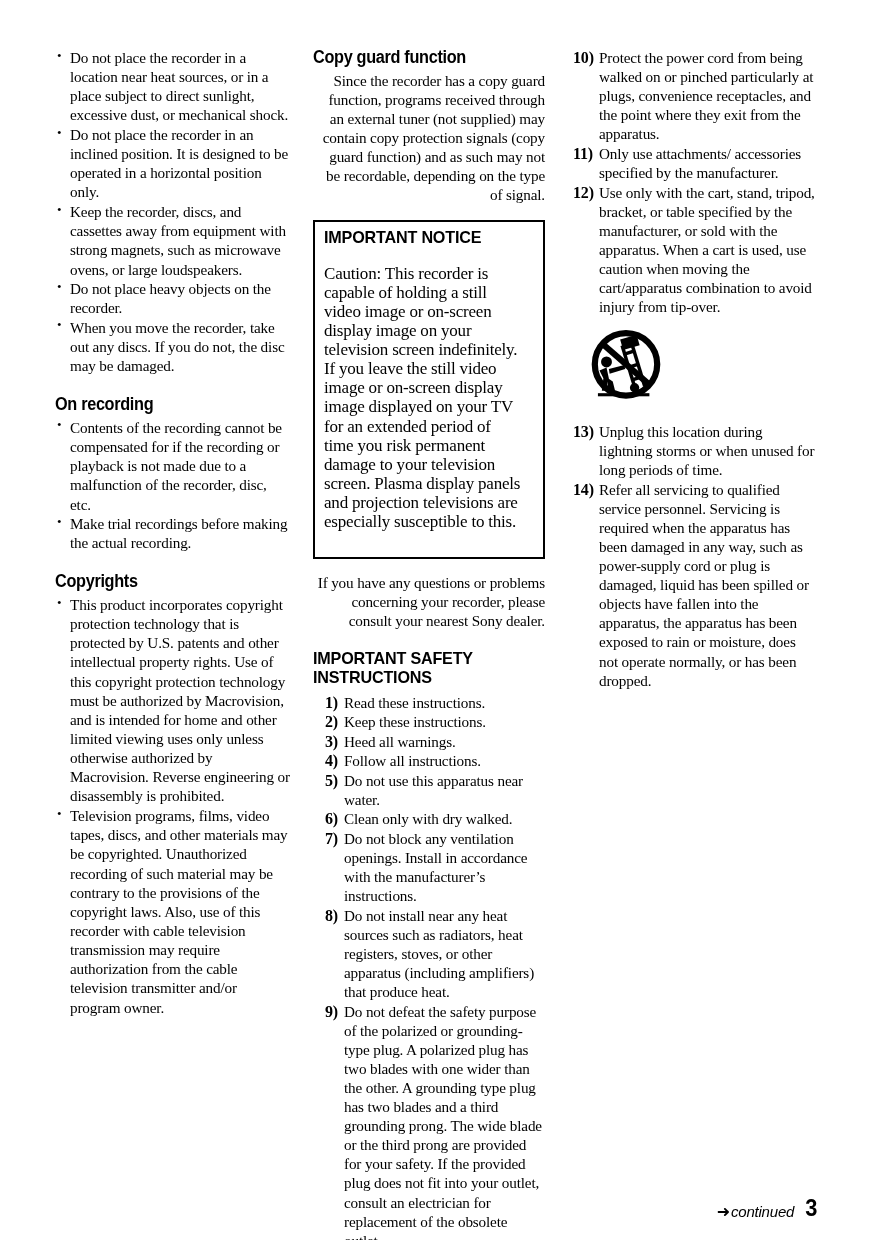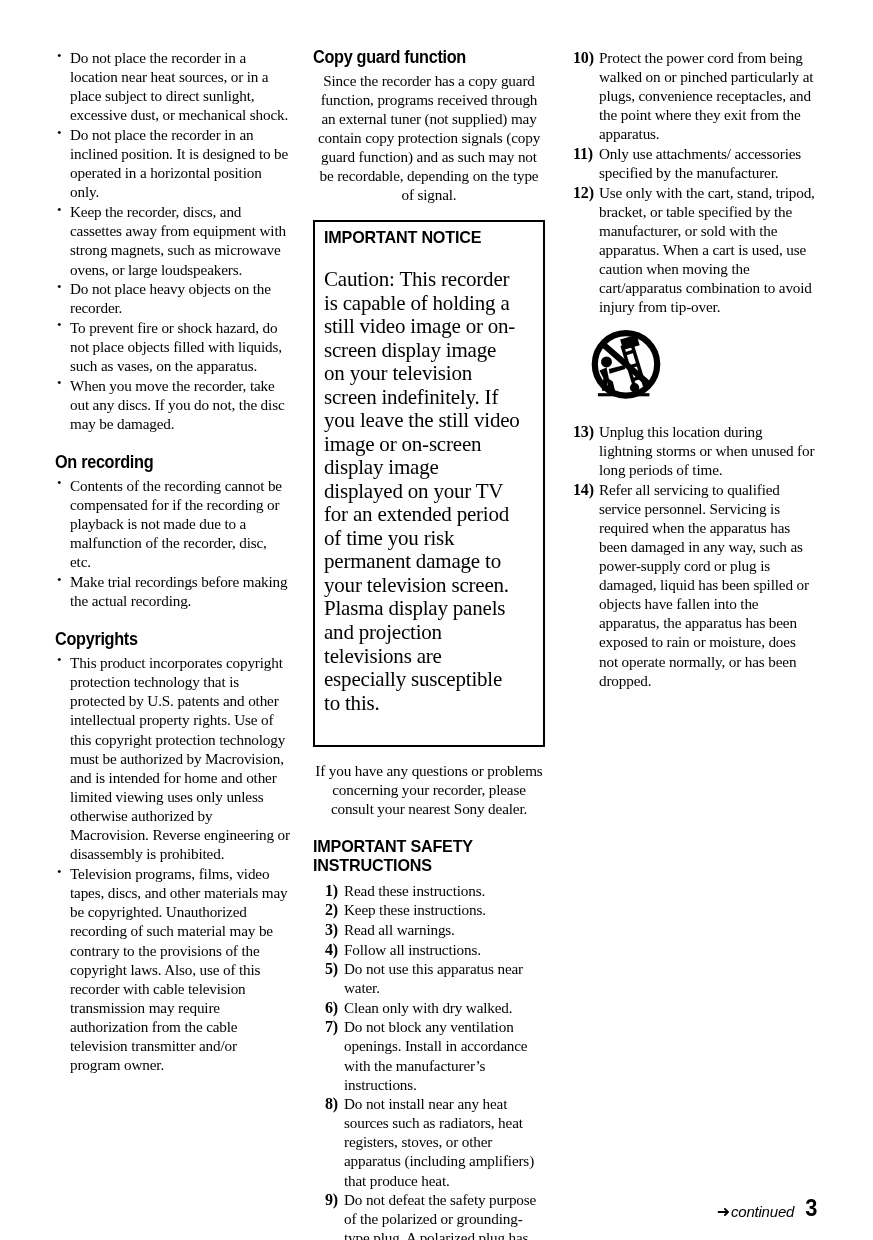--- a/index.html
+++ b/index.html
@@ -55,21 +55,21 @@
     margin: 0 0 4px 0;
     transform: scaleX(0.95);
     transform-origin: left center;
   }
 
   
   .para {
     font-size: 15.2px;
     line-height: 1.26;
     margin: 0 0 0 0;
-    text-align: center;
+    text-align: right;
     letter-spacing: -0.15px;
   }
 
   
   ul.bul {
     list-style: none;
     margin: 0;
     padding: 0;
   }
   ul.bul > li {
@@ -119,21 +119,21 @@
   }
 
   
   .notice-box {
     border: 2px solid #000;
     padding: 7px 22px 9px 9px;
     margin: 15px 0 14px 0;
   }
   .notice-box .h-caps { margin-bottom: 9px; }
   .notice-body {
-    font-size: 21px;
+    font-size: 17px;
     line-height: 1.12;
     letter-spacing: -0.2px;
   }
 
   
   .cart-icon {
     margin: 14px 0 14px 14px;
     width: 78px;
     height: 78px;
   }
@@ -176,21 +176,20 @@
 
 <div class="page">
 
   <div class="col col-1">
 
     <ul class="bul">
       <li>Do not place the recorder in a location near heat sources, or in a place subject to direct sunlight, excessive dust, or mechanical shock.</li>
       <li>Do not place the recorder in an inclined position. It is designed to be operated in a horizontal position only.</li>
       <li>Keep the recorder, discs, and cassettes away from equipment with strong magnets, such as microwave ovens, or large loudspeakers.</li>
       <li>Do not place heavy objects on the recorder.</li>
-      <li>To prevent fire or shock hazard, do not place objects filled with liquids, such as vases, on the apparatus.</li>
       <li>When you move the recorder, take out any discs. If you do not, the disc may be damaged.</li>
     </ul>
 
     <h2 class="h-sect spaced-above">On recording</h2>
     <ul class="bul">
       <li>Contents of the recording cannot be compensated for if the recording or playback is not made due to a malfunction of the recorder, disc, etc.</li>
       <li>Make trial recordings before making the actual recording.</li>
     </ul>
 
     <h2 class="h-sect spaced-above">Copyrights</h2>
@@ -216,21 +215,21 @@
     <h2 class="h-caps" style="margin-top:20px;margin-bottom:5px;">IMPORTANT SAFETY INSTRUCTIONS</h2>
 
     <ol class="num">
       <li>
         <span class="n">1)</span><span>Read these instructions.</span>
       </li>
       <li>
         <span class="n">2)</span><span>Keep these instructions.</span>
       </li>
       <li>
-        <span class="n">3)</span><span>Read all warnings.</span>
+        <span class="n">3)</span><span>Heed all warnings.</span>
       </li>
       <li>
         <span class="n">4)</span><span>Follow all instructions.</span>
       </li>
       <li>
         <span class="n">5)</span><span>Do not use this apparatus near water.</span>
       </li>
       <li>
         <span class="n">6)</span><span>Clean only with dry walked.</span>
       </li>

